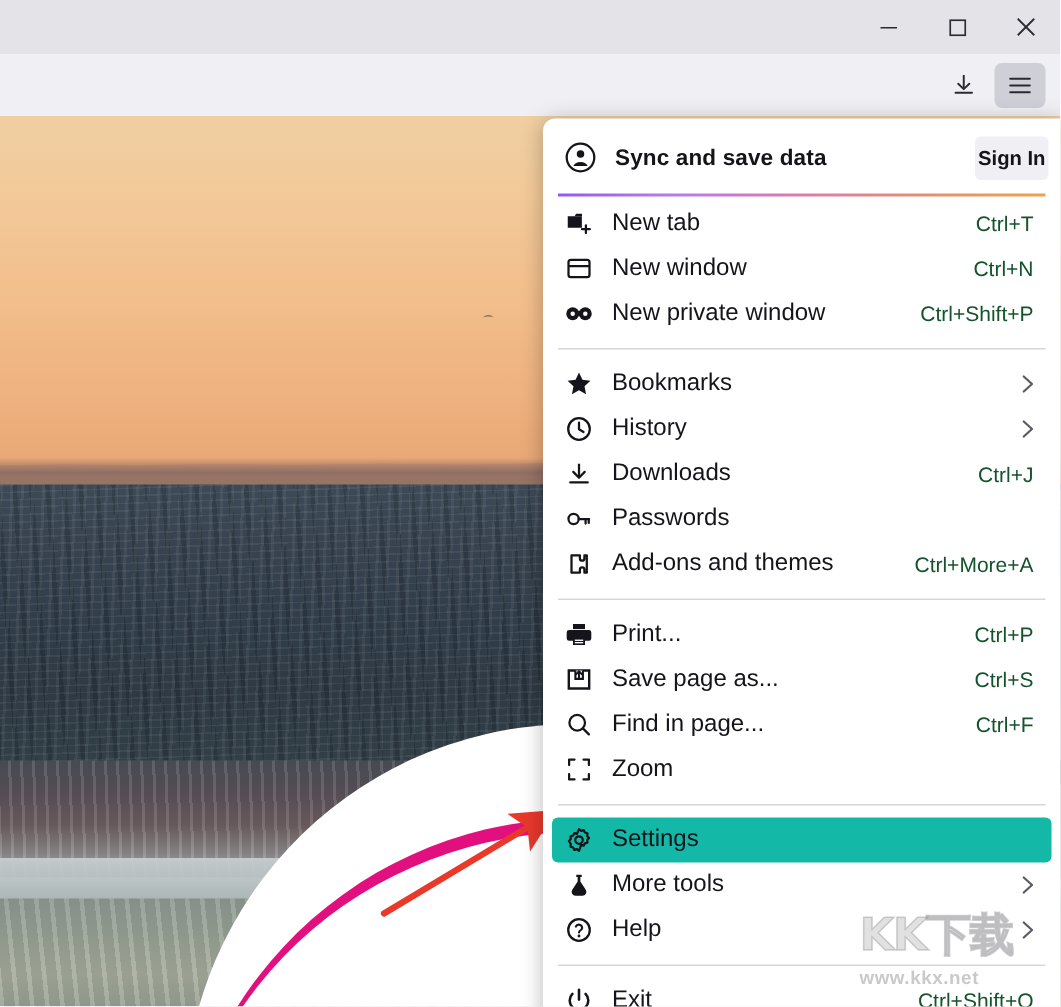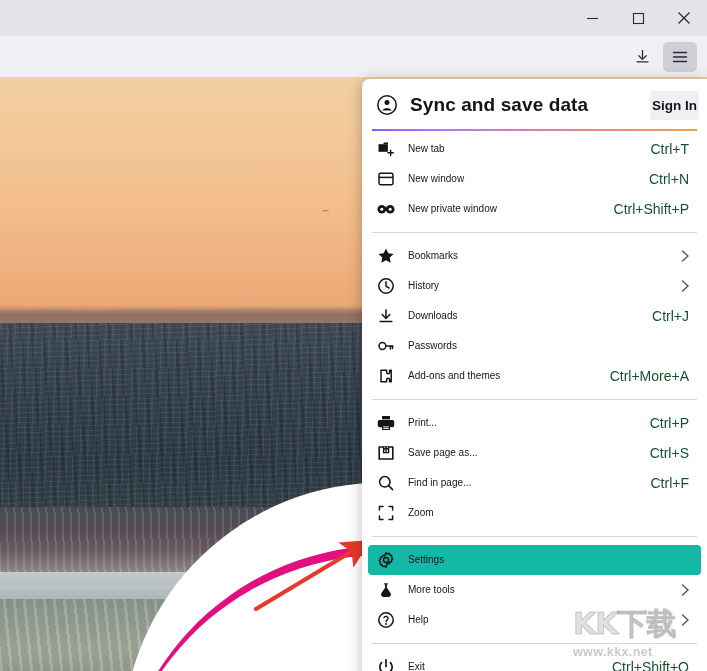--- a/index.html
+++ b/index.html
@@ -105,37 +105,37 @@
     position:absolute;left:362px;top:79px;width:345px;
     background:#ffffff;border-radius:8px 0 0 0;
     box-shadow:0 2px 14px rgba(0,0,0,.28);
     padding:4px 0 0 0;
     font-size:14.5px;color:#15141a;
   }
   .sync-row{
     display:flex;align-items:center;height:44px;padding:0 8px 0 14px;
   }
   .sync-icon{width:22px;height:22px;margin-right:12px;flex:0 0 auto;}
-  .sync-label{flex:1;font-weight:bold;font-size:19px;letter-spacing:.1px;}
+  .sync-label{flex:1;font-weight:bold;font-size:15px;letter-spacing:.1px;}
   #sign-in-btn{
     background:#f0f0f4;border:none;border-radius:4px;
     font-family:"Liberation Sans", sans-serif;font-size:13.5px;font-weight:bold;
     color:#15141a;padding:7px 2px;cursor:pointer;
   }
   .grad-sep{height:1.5px;background:linear-gradient(90deg,#9059ff 0%,#b37bef 22%,#d77ab8 45%,#e78a7a 70%,#f0a04b 100%);margin:2px 10px 0 10px;}
   .sep{height:1px;background:#d7d7db;margin:5px 10px;}
 
   .menu-group{padding:3px 6px;}
   .mi{
     display:flex;align-items:center;height:30px;padding:0 8px;border-radius:4px;
     cursor:default;position:relative;
   }
   .mi.selected{background:#14b8a6;}
   .mi-icon{width:20px;height:20px;margin-right:12px;flex:0 0 auto;display:flex;align-items:center;justify-content:center;}
-  .mi-label{flex:1;font-size:10px;white-space:nowrap;}
+  .mi-label{flex:1;font-size:16px;white-space:nowrap;}
   .mi-shortcut{font-size:14px;color:#14532d;padding-right:4px;white-space:nowrap;}
   .mi-chevron{width:14px;display:flex;justify-content:flex-end;padding-right:2px;}
 
   
   .zoom-controls{display:flex;align-items:center;gap:2px;}
   .zoom-btn{width:24px;height:24px;border-radius:50%;display:flex;align-items:center;justify-content:center;cursor:pointer;}
   .zoom-value{font-size:14px;min-width:40px;text-align:center;padding:0 2px;}
   .zoom-full{width:26px;height:24px;display:flex;align-items:center;justify-content:center;cursor:pointer;}
 
   

